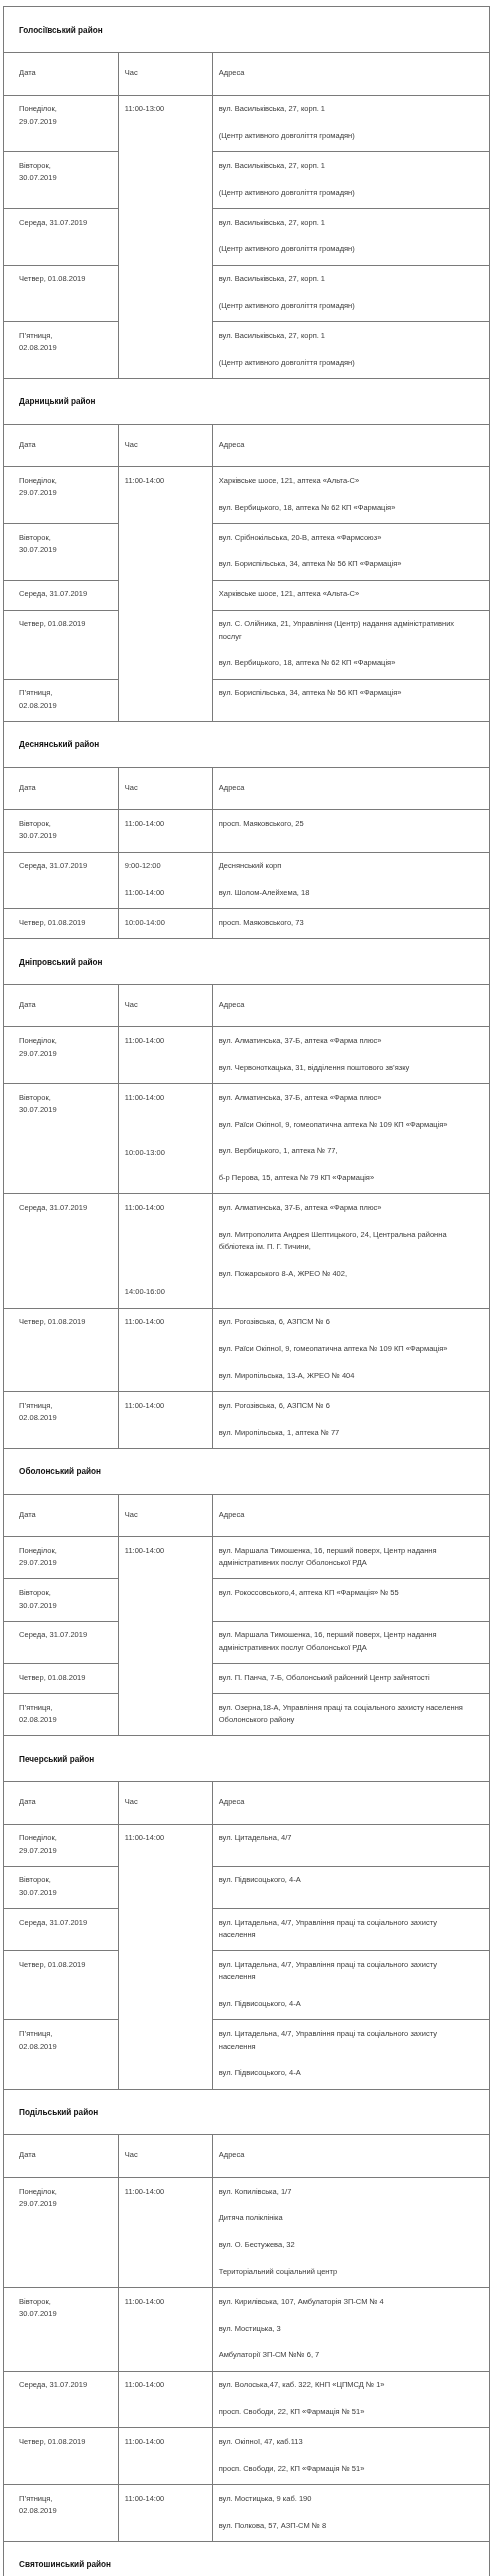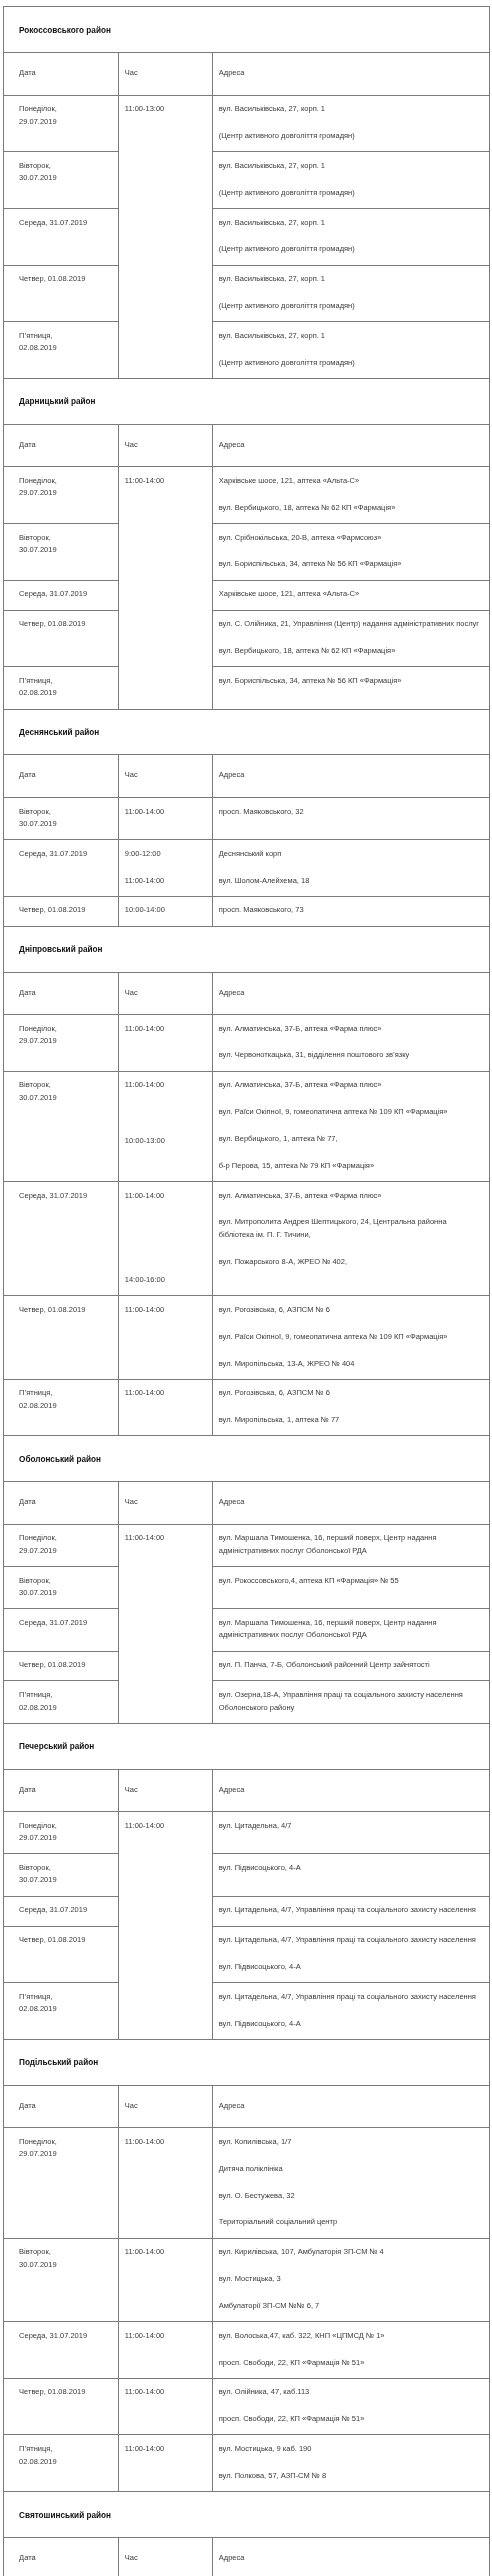--- a/index.html
+++ b/index.html
@@ -17,21 +17,21 @@
   table.sched col.c-date { width: 115px; }
   table.sched col.c-time { width: 94px; }
   table.sched col.c-addr { width: auto; }
   table.sched td {
     border: 0.5px solid #7a7a7a;
     vertical-align: top;
     padding: 7.7px 6.2px 8.8px 15px;
     color: #3a3a3a;
   }
   table.sched td.time, table.sched td.addr { padding-left: 5.7px; }
-  table.sched td.addr { padding-right: 9px; }
+  table.sched td.addr { padding-right: 21px; }
   tr.district td {
     font-weight: bold;
     color: #111111;
     font-size: 8.2px;
     padding-top: 17.5px;
     padding-bottom: 15px;
   }
   tr.head td { padding-top: 14px; padding-bottom: 15px; }
   .ln { display: block; min-height: 12.4px; white-space: normal; }
   .gap { display: block; height: 14.4px; }
@@ -41,21 +41,21 @@
 
 <div class="wrap">
   <table class="sched">
     <colgroup>
         <col class="c-date">
         <col class="c-time">
         <col class="c-addr">
       </colgroup>
     <tbody id="sched-body">
         <tr class="district">
-          <td colspan="3">Рокоссовського район</td>
+          <td colspan="3">Голосіївський район</td>
         </tr>
         <tr class="head">
           <td>Дата</td>
           <td class="time">Час</td>
           <td class="addr">Адреса</td>
         </tr>
         <tr>
           <td class="date">
             <span class="ln">Понеділок,</span>
             <span class="ln">29.07.2019</span>
@@ -181,21 +181,21 @@
         </tr>
         <tr>
           <td class="date">
             <span class="ln">Вівторок,</span>
             <span class="ln">30.07.2019</span>
           </td>
           <td class="time">
             <span class="ln">11:00-14:00</span>
           </td>
           <td class="addr">
-            <span class="ln">просп. Маяковського, 32</span>
+            <span class="ln">просп. Маяковського, 25</span>
           </td>
         </tr>
         <tr>
           <td class="date">
             <span class="ln">Середа, 31.07.2019</span>
           </td>
           <td class="time">
             <span class="ln">9:00-12:00</span>
             <span class="gap"></span>
             <span class="ln">11:00-14:00</span>
@@ -479,21 +479,21 @@
           </td>
         </tr>
         <tr>
           <td class="date">
             <span class="ln">Четвер, 01.08.2019</span>
           </td>
           <td class="time">
             <span class="ln">11:00-14:00</span>
           </td>
           <td class="addr">
-            <span class="ln">вул. Олійника, 47, каб.113</span>
+            <span class="ln">вул. Окіпної, 47, каб.113</span>
             <span class="gap"></span>
             <span class="ln">просп. Свободи, 22, КП «Фармація № 51»</span>
           </td>
         </tr>
         <tr>
           <td class="date">
             <span class="ln">П’ятниця,</span>
             <span class="ln">02.08.2019</span>
           </td>
           <td class="time">

